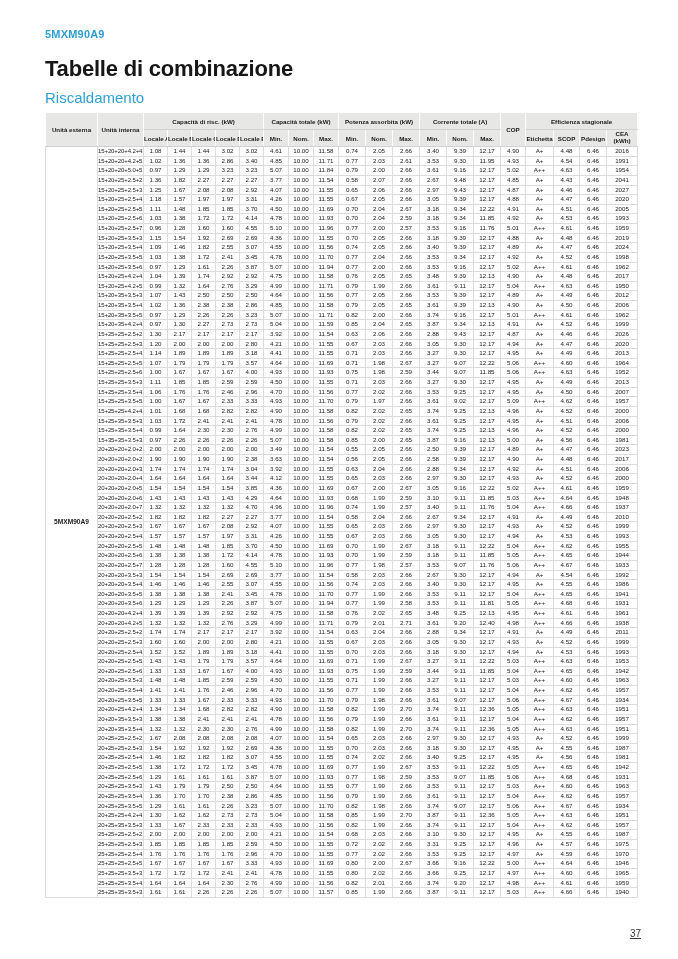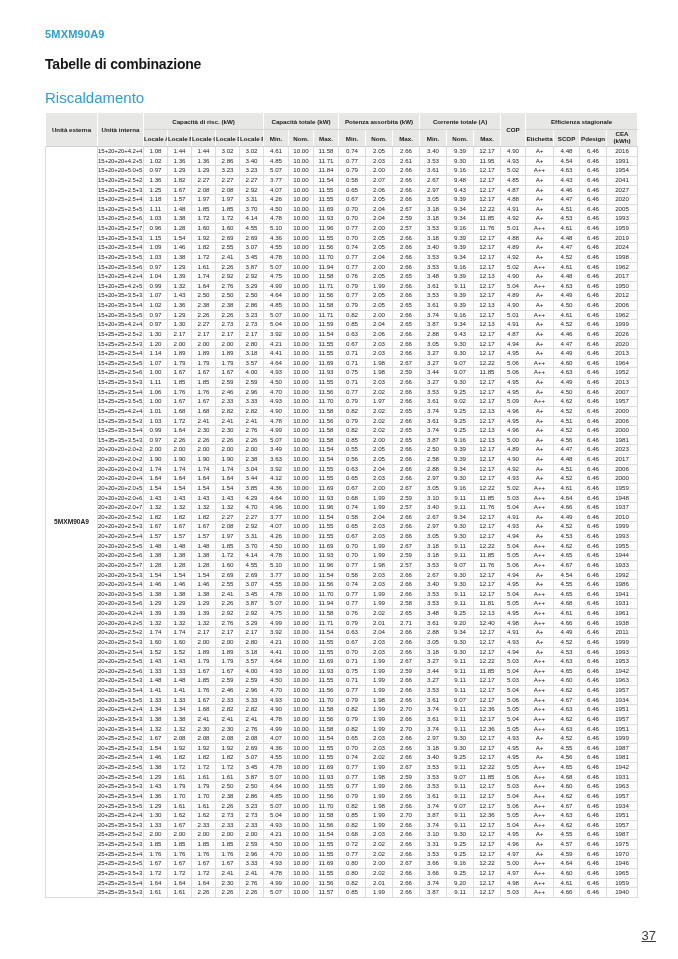--- a/index.html
+++ b/index.html
@@ -2,40 +2,40 @@
 <html><head>
 <meta charset="utf-8">
 <style>
   html,body{margin:0;padding:0;}
   body{
     width:678px;height:959px;background:#ffffff;position:relative;
     font-family:"Liberation Sans",sans-serif;color:#1a1a1a;overflow:hidden;
   }
   .page{position:absolute;left:45px;top:0;width:588px;}
   .model-code{position:absolute;top:28px;left:0;font-size:11px;font-weight:bold;color:#2e9fd4;letter-spacing:.2px;}
-  .doc-title{position:absolute;top:56px;left:0;font-size:14px;font-weight:bold;color:#161616;letter-spacing:-.2px;}
+  .doc-title{position:absolute;top:56px;left:0;font-size:22px;font-weight:bold;color:#161616;letter-spacing:-.2px;}
   .doc-subtitle{position:absolute;top:89px;left:0;font-size:15px;color:#2e9fd4;}
   .table-wrap{position:absolute;top:112px;left:0;}
   table.combo{border-collapse:collapse;table-layout:fixed;width:588px;border-bottom:1px solid #c9c9c9;}
   table.combo thead th{
     background:#e7e7e6;border:1px solid #ffffff;border-bottom:1px solid #d2d2d2;
     font-size:6.2px;font-weight:bold;color:#1a1a1a;height:16px;padding:0;line-height:7px;
     text-align:center;vertical-align:middle;white-space:nowrap;overflow:hidden;
   }
   table.combo thead{border-bottom:1px solid #b5b5b5;border-top:1px solid #cfcfcf;}
   table.combo tbody td{
     border:1px solid #dcdcdc;font-size:6.2px;text-align:center;vertical-align:middle;
     padding:0;height:8.63px;line-height:8.63px;white-space:nowrap;overflow:hidden;color:#1c1c1c;
   }
   table.combo tbody td.outdoor-cell{
     font-weight:bold;font-size:6.6px;background:#ffffff;border:1px solid #dcdcdc;
   }
   table.combo tbody td.combo-label{font-size:6px;letter-spacing:-.1px;}
   .cea-line{display:block;line-height:6.8px;}
-  .page-number{position:absolute;top:928px;right:22px;font-size:13px;color:#3a3a3a;text-decoration:underline;}
+  .page-number{position:absolute;top:928px;right:37px;font-size:10px;color:#3a3a3a;text-decoration:underline;}
 </style>
 </head>
 <body>
 
 <div class="page">
   <div class="model-code">5MXM90A9</div>
   <h1 class="doc-title" style="margin:0;">Tabelle di combinazione</h1>
   <div class="doc-subtitle">Riscaldamento</div>
 
   <div class="table-wrap">

